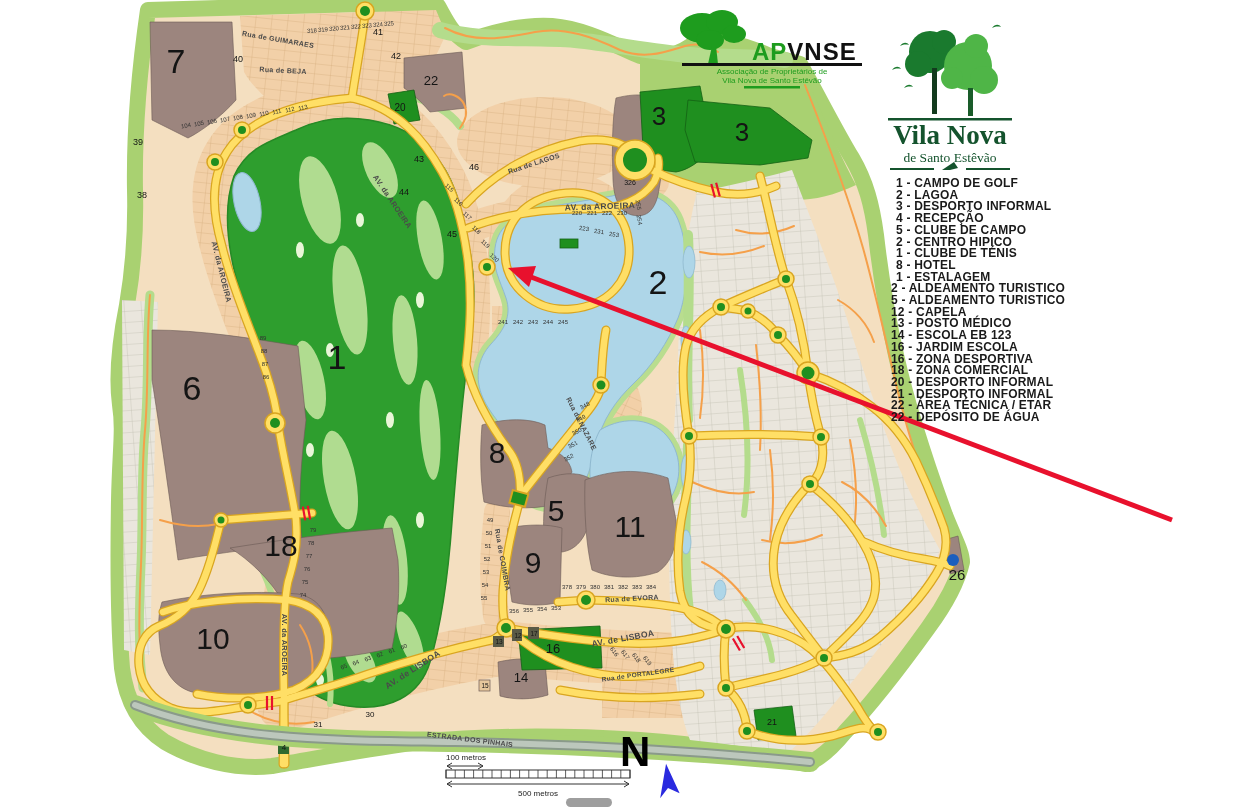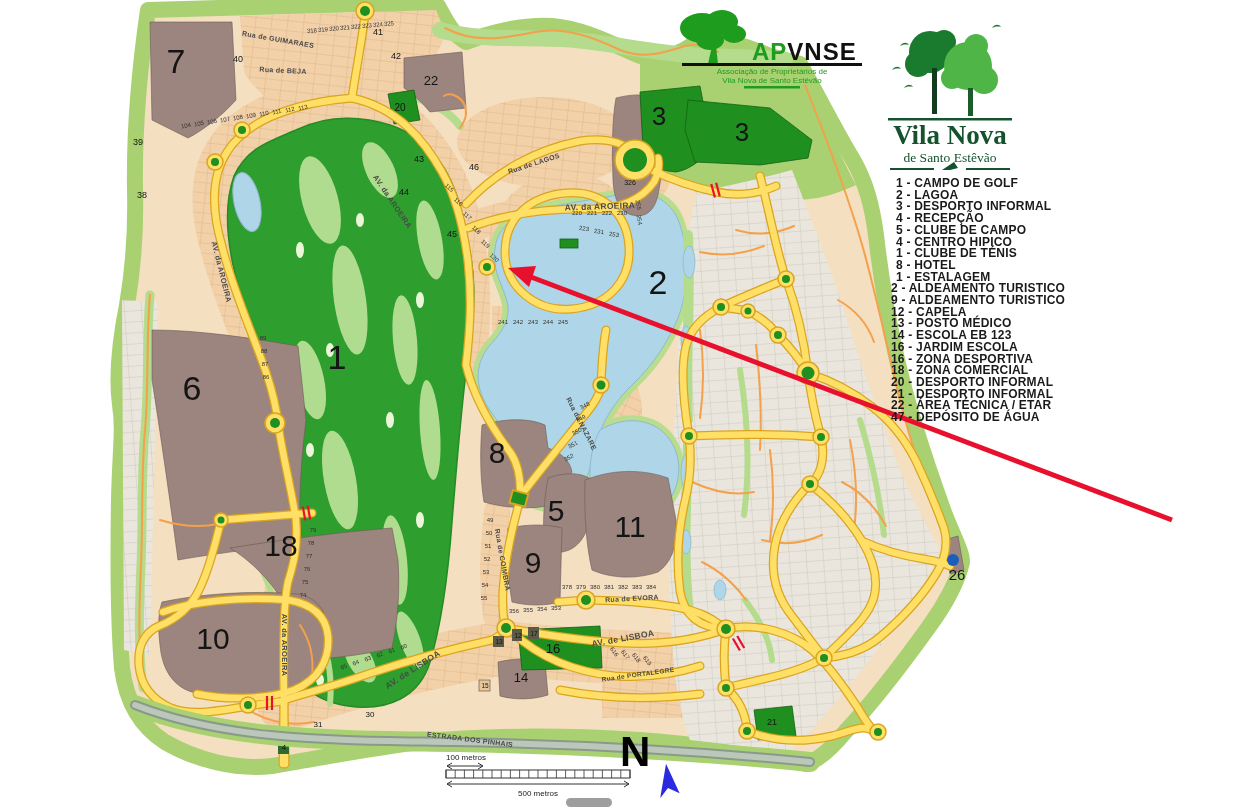--- a/index.html
+++ b/index.html
@@ -512,36 +512,36 @@
     <rect x="80" y="82" width="56" height="2.5" fill="#1E9C1E"></rect>
   </svg>
 </div>
 
 <div class="overlay legend">
   <div class="legend-row indent">1 - CAMPO DE GOLF</div>
   <div class="legend-row indent">2 - LAGOA</div>
   <div class="legend-row indent">3 - DESPORTO INFORMAL</div>
   <div class="legend-row indent">4 - RECEPÇÃO</div>
   <div class="legend-row indent">5 - CLUBE DE CAMPO</div>
-  <div class="legend-row indent">4 - CENTRO HIPICO</div>
+  <div class="legend-row indent">2 - CENTRO HIPICO</div>
   <div class="legend-row indent">1 - CLUBE DE TÉNIS</div>
   <div class="legend-row indent">8 - HOTEL</div>
   <div class="legend-row indent">1 - ESTALAGEM</div>
   <div class="legend-row">2 - ALDEAMENTO TURISTICO</div>
-  <div class="legend-row">9 - ALDEAMENTO TURISTICO</div>
+  <div class="legend-row">5 - ALDEAMENTO TURISTICO</div>
   <div class="legend-row">12 - CAPELA</div>
   <div class="legend-row">13 - POSTO MÉDICO</div>
   <div class="legend-row">14 - ESCOLA EB 123</div>
   <div class="legend-row">16 - JARDIM ESCOLA</div>
   <div class="legend-row">16 - ZONA DESPORTIVA</div>
   <div class="legend-row">18 - ZONA COMERCIAL</div>
   <div class="legend-row">20 - DESPORTO INFORMAL</div>
   <div class="legend-row">21 - DESPORTO INFORMAL</div>
   <div class="legend-row">22 - ÁREA TÉCNICA / ETAR</div>
-  <div class="legend-row">47 - DEPÓSITO DE ÁGUA</div>
+  <div class="legend-row">22 - DEPÓSITO DE ÁGUA</div>
 </div>
 
 <div class="overlay north-letter">N</div>
 <div class="overlay" style="left:652px;top:762px;">
   <svg width="30" height="36" viewBox="0 0 30 36">
     <polygon points="4,34 18,2 24,34 14,26" fill="#2A2ADF" transform="rotate(-14 15 18)"></polygon>
   </svg>
 </div>
 
 <div class="overlay scale-widget">

